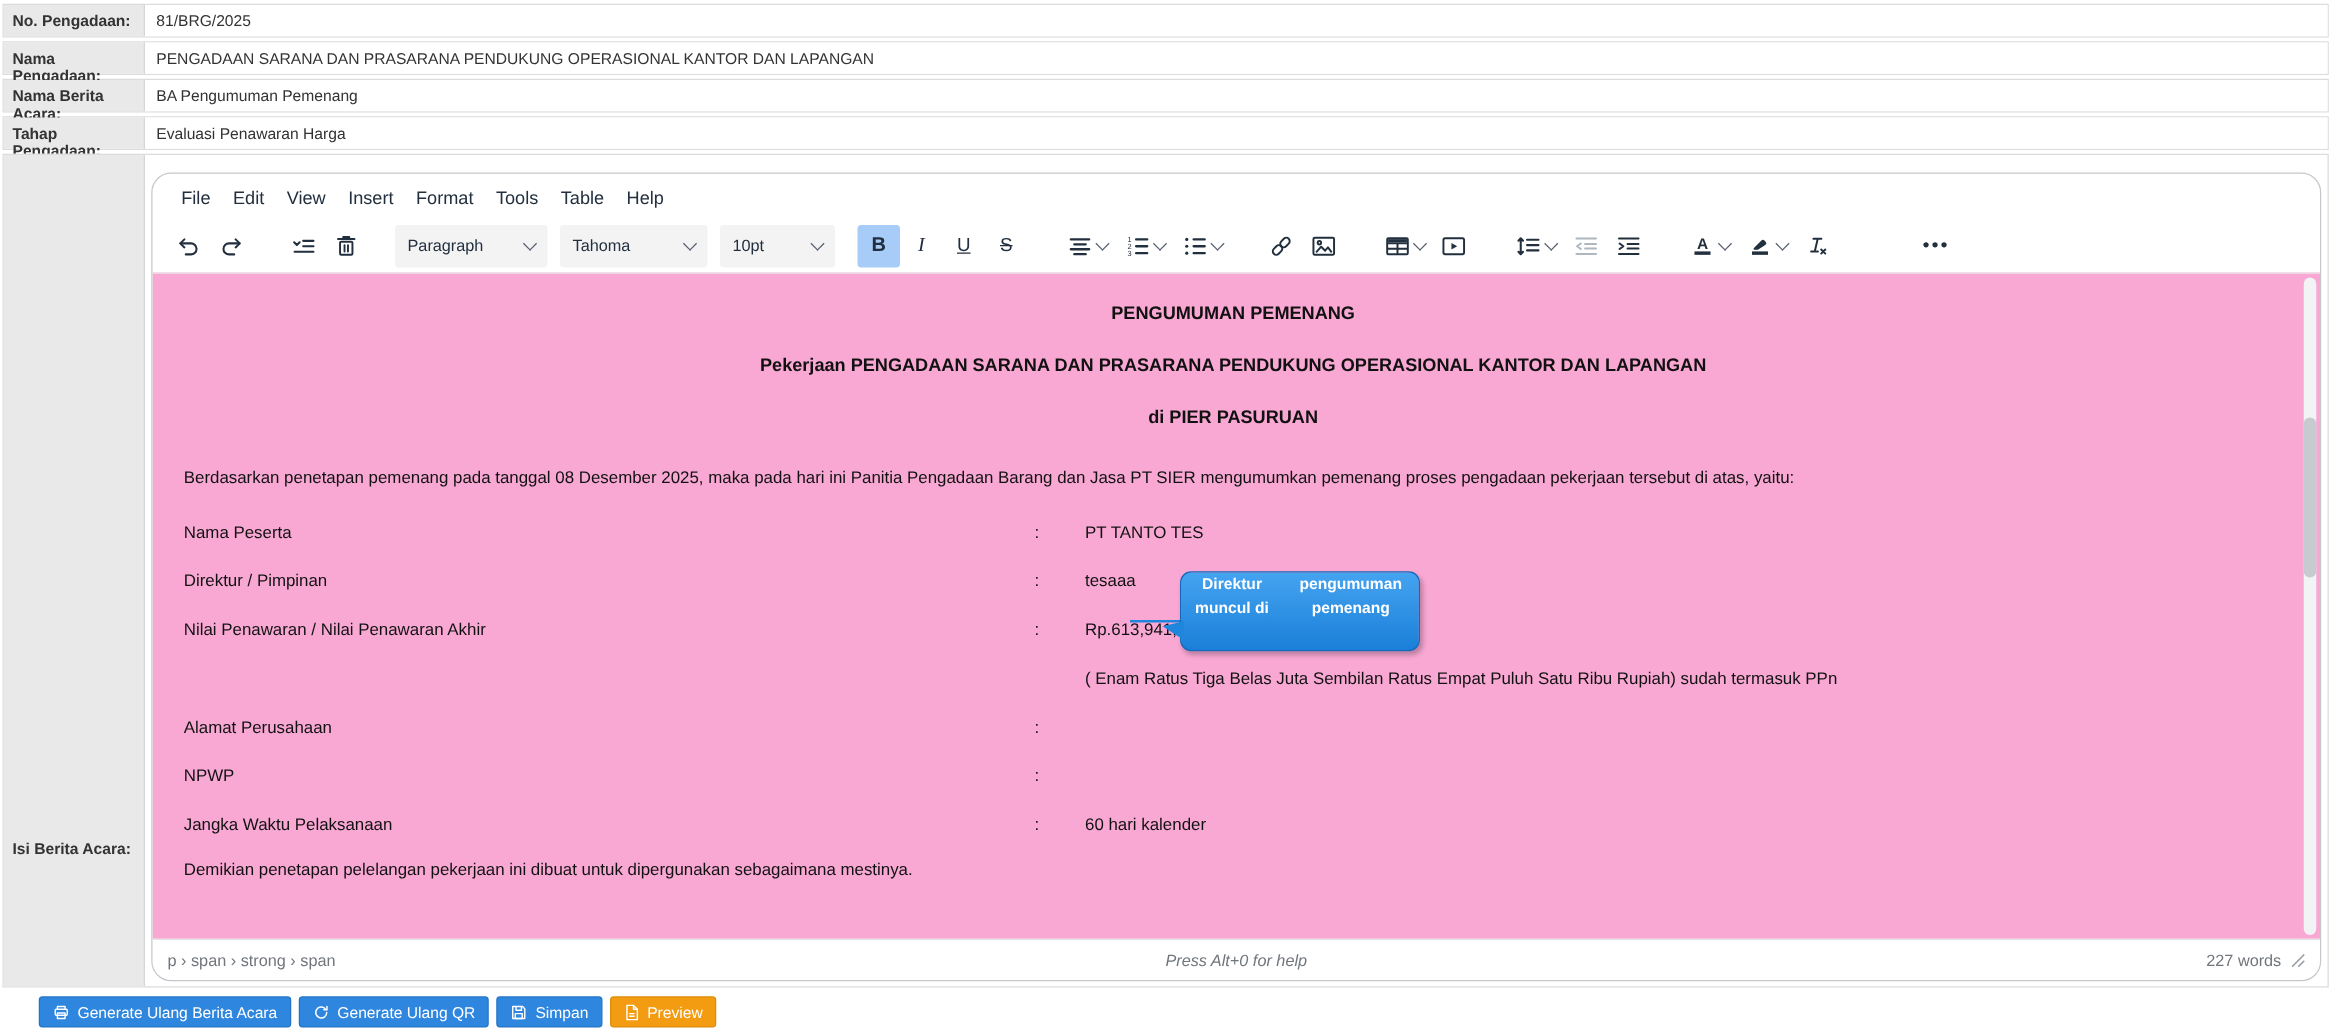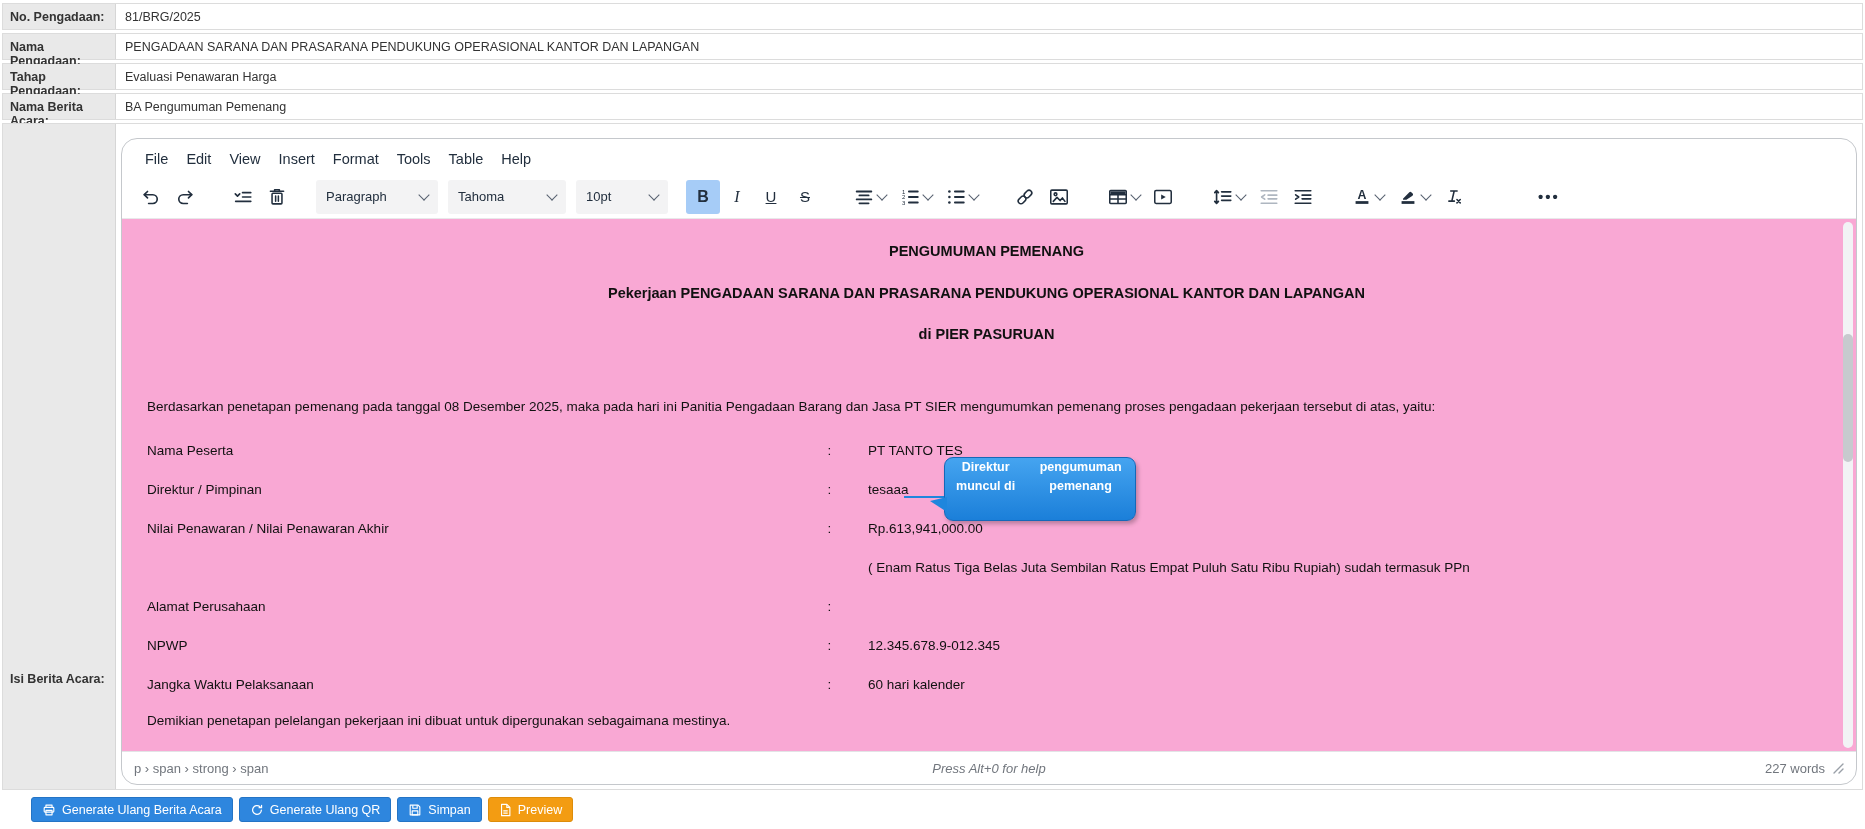--- a/index.html
+++ b/index.html
@@ -39,21 +39,21 @@
   .glyph.i { font-style: italic; font-weight: 500; font-size: 16px; }
   .glyph.u { text-decoration: underline; font-family: "Liberation Sans", sans-serif; font-weight: 500; }
   .glyph.s { text-decoration: line-through; font-family: "Liberation Sans", sans-serif; font-weight: 500; }
   .ellip { letter-spacing: 2px; font-weight: bold; font-size: 15px; margin-left: 38px; }
 
   
   .content { flex: 1; position: relative; background: #f9a8d4; border-top: 1px solid #e8e8ea;
     padding: 24px 30px 0 25px; font-size: 13.5px; color: #111; overflow: hidden; }
   .t-center { text-align: center; font-weight: bold; font-size: 14.5px; }
   .t2 { margin-top: 26px; } .t3 { margin-top: 25px; }
-  .intro { margin-top: 57px; }
+  .intro { margin-top: 32px; }
   .details { margin-top: 17px; }
   .drow { display: flex; height: 39px; align-items: center; }
   .dlabel { width: 660px; flex: none; }
   .dcolon { width: 45px; flex: none; text-align: center; }
   .dvalue { flex: 1; padding-left: 16px; }
   .closing { margin-top: 9px; }
 
   
   .callout { position: absolute; left: 822px; top: 238px; width: 192px; height: 64px;
     background: linear-gradient(#45a4f0, #1b7fd9); border: 1px solid #1568b8; border-radius: 9px;
@@ -92,26 +92,26 @@
 
   <div class="frow small">
     <div class="flabel">No. Pengadaan:</div>
     <div class="fvalue">81/BRG/2025</div>
   </div>
   <div class="frow small">
     <div class="flabel">Nama Pengadaan:</div>
     <div class="fvalue">PENGADAAN SARANA DAN PRASARANA PENDUKUNG OPERASIONAL KANTOR DAN LAPANGAN</div>
   </div>
   <div class="frow small">
+    <div class="flabel">Nama Berita Acara:</div>
+    <div class="fvalue">BA Pengumuman Pemenang</div>
+  </div>
+  <div class="frow small">
     <div class="flabel">Tahap Pengadaan:</div>
     <div class="fvalue">Evaluasi Penawaran Harga</div>
-  </div>
-  <div class="frow small">
-    <div class="flabel">Nama Berita Acara:</div>
-    <div class="fvalue">BA Pengumuman Pemenang</div>
   </div>
 
   <div class="frow big">
     <div class="flabel">
       <span>Isi Berita Acara:</span>
     </div>
 
     <div class="editor">
 
       <div class="menubar">
@@ -362,21 +362,20 @@
             <div class="dcolon"></div>
             <div class="dvalue">( Enam Ratus Tiga Belas Juta Sembilan Ratus Empat Puluh Satu Ribu Rupiah) sudah termasuk PPn</div>
           </div>
           <div class="drow">
             <div class="dlabel">Alamat Perusahaan</div>
             <div class="dcolon">:</div>
           </div>
           <div class="drow">
             <div class="dlabel">NPWP</div>
             <div class="dcolon">:</div>
-            <div class="dvalue">12.345.678.9-012.345</div>
           </div>
           <div class="drow">
             <div class="dlabel">Jangka Waktu Pelaksanaan</div>
             <div class="dcolon">:</div>
             <div class="dvalue">60 hari kalender</div>
           </div>
         </div>
 
         <div class="closing">Demikian penetapan pelelangan pekerjaan ini dibuat untuk dipergunakan sebagaimana mestinya.</div>
 

